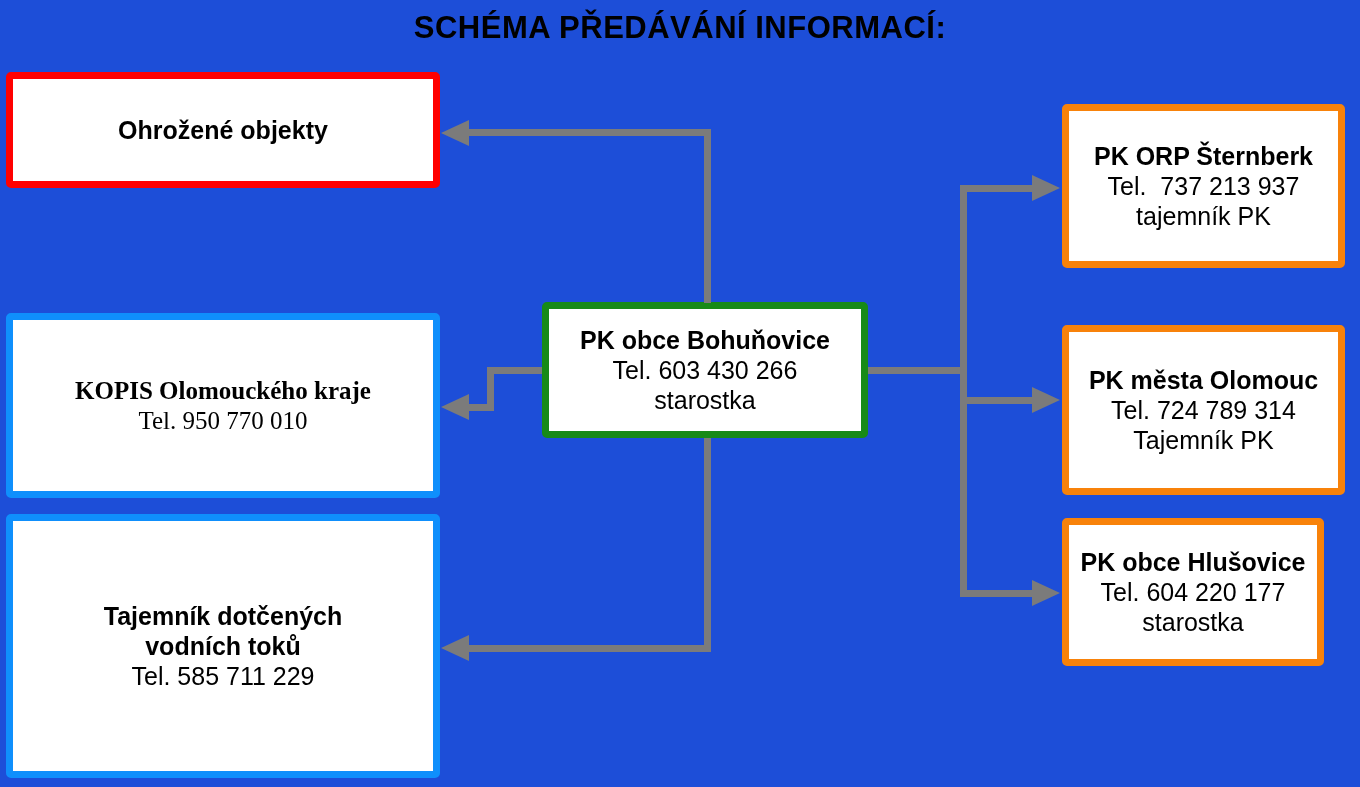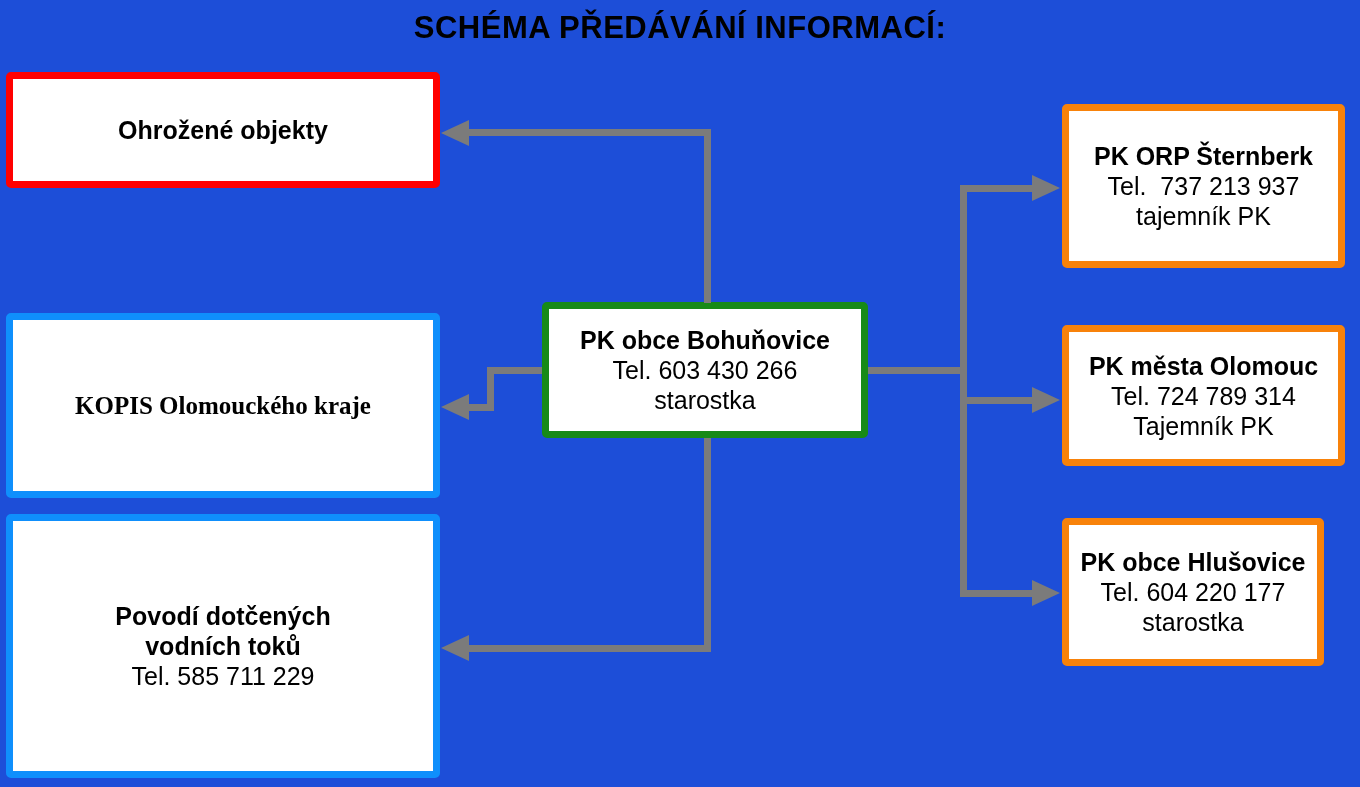--- a/index.html
+++ b/index.html
@@ -37,41 +37,42 @@
 <div id="stage">
 
   <div class="title">SCHÉMA PŘEDÁVÁNÍ INFORMACÍ:</div>
 
   <div class="node" style="left: 6px; top: 72px; width: 434px; height: 116px; border-color: rgb(255, 0, 0);">
     <div class="line b">Ohrožené objekty</div>
   </div>
 
   <div class="node" style="left: 6px; top: 313px; width: 434px; height: 185px; border-color: rgb(15, 143, 252); font-family: Liberation Serif, serif;">
     <div class="line b">KOPIS Olomouckého kraje</div>
+    <div class="line">Tel. 950 770 010</div>
   </div>
 
   <div class="node" style="left: 6px; top: 514px; width: 434px; height: 264px; border-color: rgb(15, 143, 252);">
-    <div class="line b">Povodí dotčených</div>
+    <div class="line b">Tajemník dotčených</div>
     <div class="line b">vodních toků</div>
     <div class="line">Tel. 585 711 229</div>
   </div>
 
   <div class="node" style="left: 542px; top: 302px; width: 326px; height: 136px; border-color: rgb(23, 138, 23);">
     <div class="line b">PK obce Bohuňovice</div>
     <div class="line">Tel. 603 430 266</div>
     <div class="line">starostka</div>
   </div>
 
   <div class="node" style="left: 1062px; top: 104px; width: 283px; height: 164px; border-color: rgb(248, 130, 10);">
     <div class="line b">PK ORP Šternberk</div>
     <div class="line">Tel.  737 213 937</div>
     <div class="line">tajemník PK</div>
   </div>
 
-  <div class="node" style="left: 1062px; top: 325px; width: 283px; height: 141px; border-color: rgb(248, 130, 10);">
+  <div class="node" style="left: 1062px; top: 325px; width: 283px; height: 170px; border-color: rgb(248, 130, 10);">
     <div class="line b">PK města Olomouc</div>
     <div class="line">Tel. 724 789 314</div>
     <div class="line">Tajemník PK</div>
   </div>
 
   <div class="node" style="left: 1062px; top: 518px; width: 262px; height: 148px; border-color: rgb(248, 130, 10);">
     <div class="line b">PK obce Hlušovice</div>
     <div class="line">Tel. 604 220 177</div>
     <div class="line">starostka</div>
   </div>

